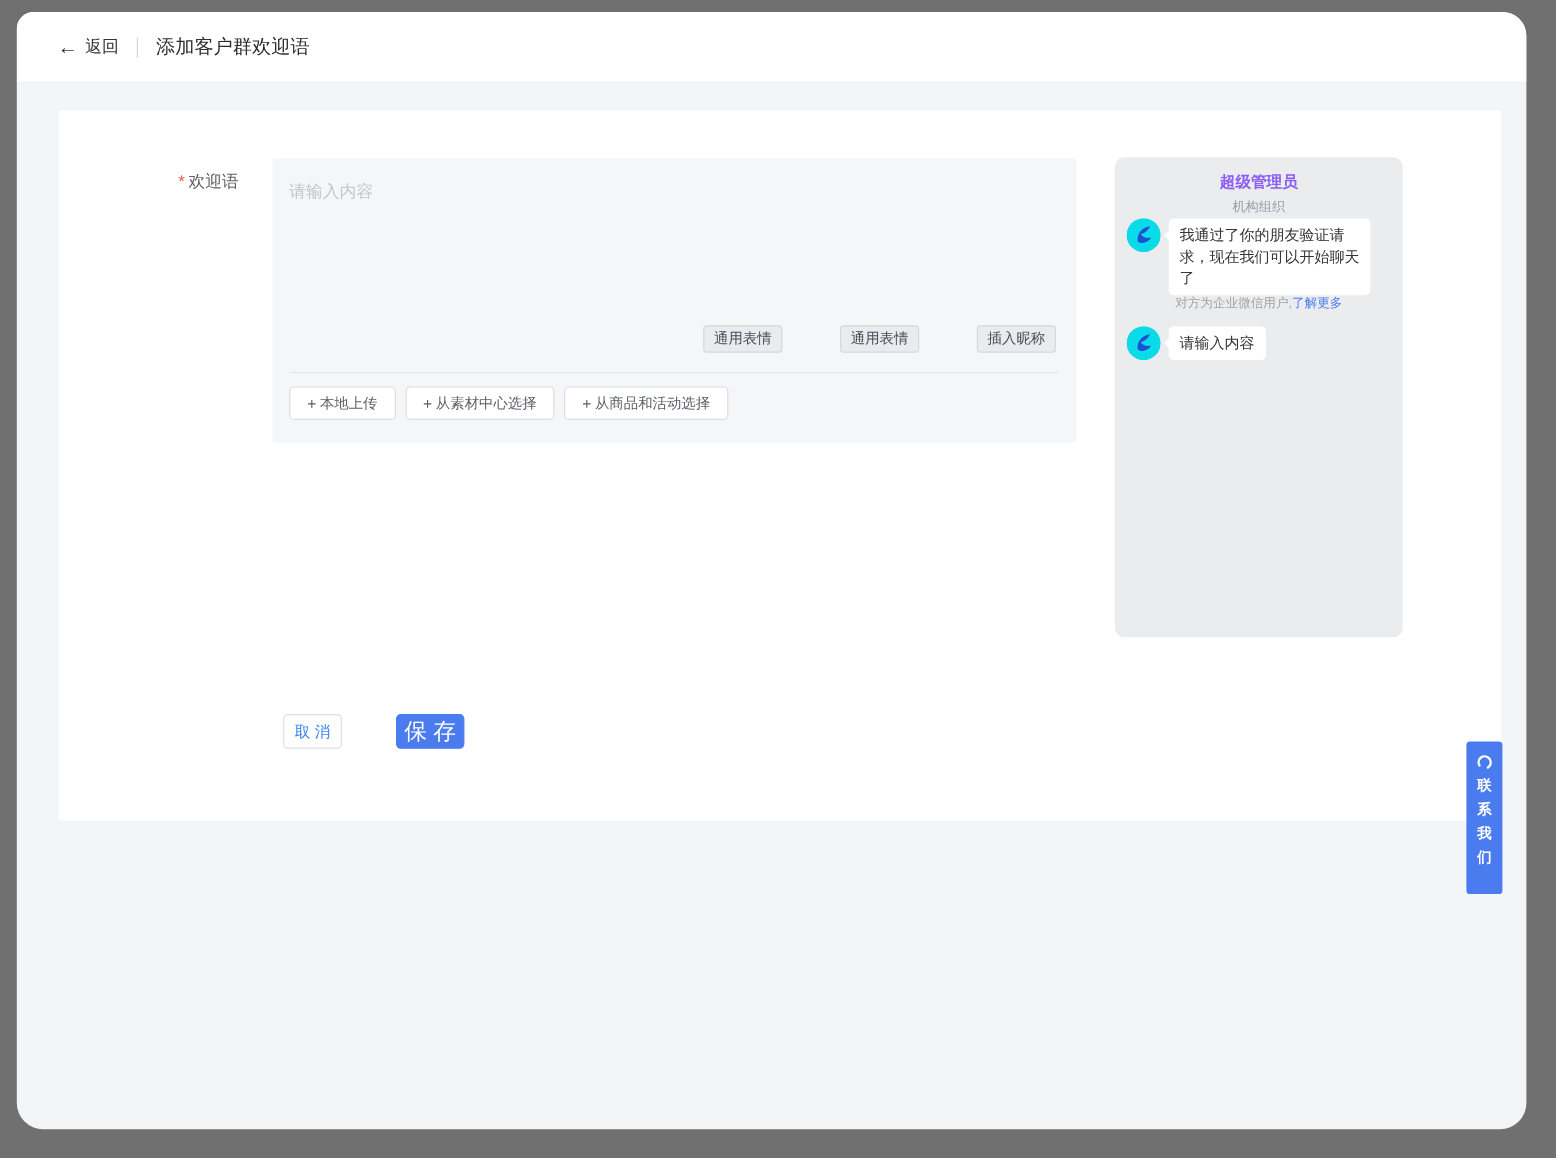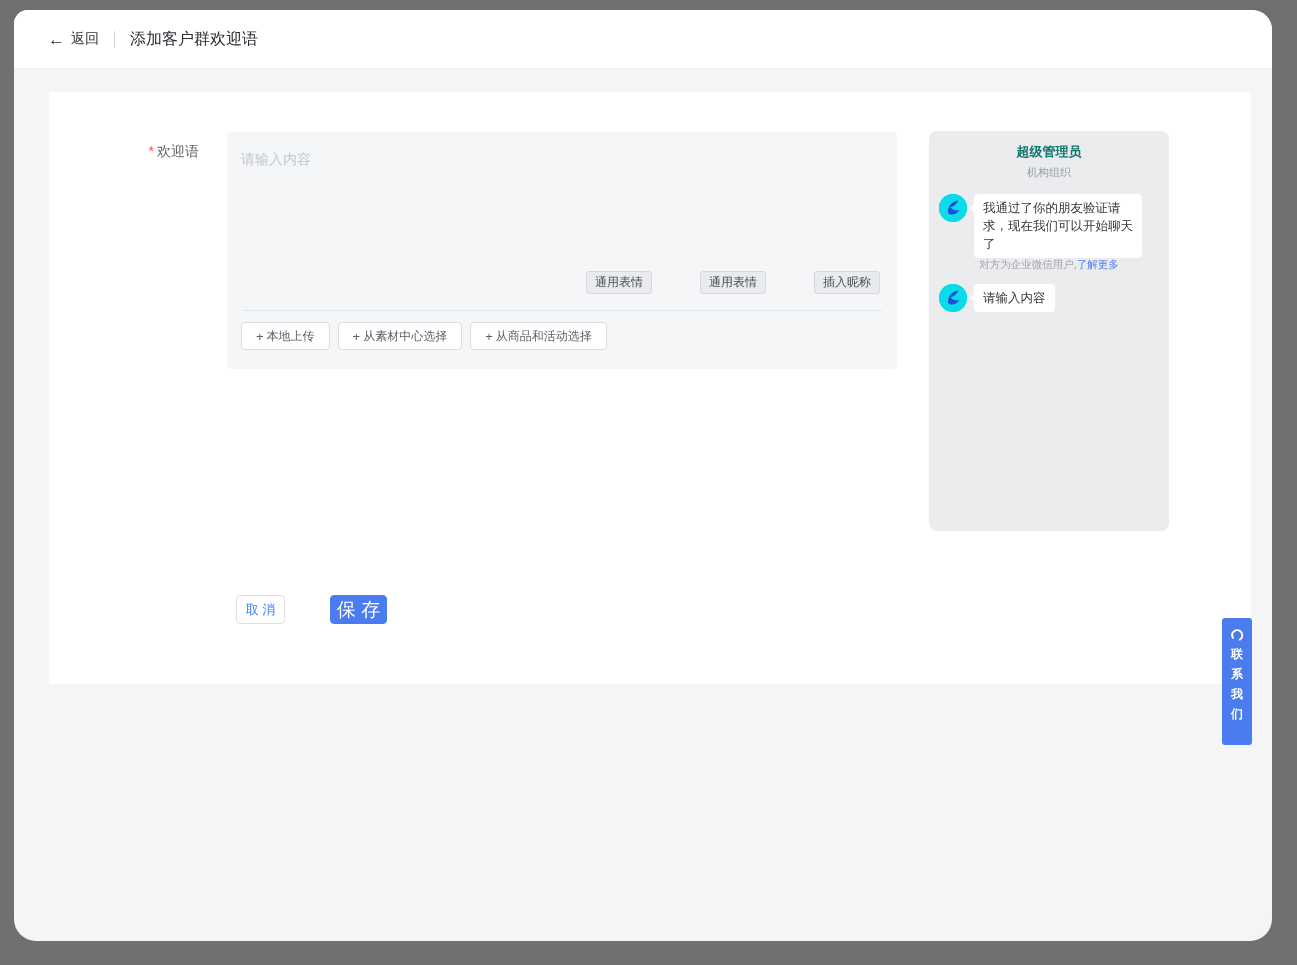--- a/index.html
+++ b/index.html
@@ -81,23 +81,23 @@
     position:absolute; left:281px; top:503px; width:57px; height:29px;
     background:#4a7cf0; border:1px solid #4a7cf0; border-radius:4px;
     font-size:19px; color:#ffffff; cursor:pointer;
     display:flex; align-items:center; justify-content:center; white-space:nowrap;
   }
   
   .panel {
     position:absolute; left:880px; top:39px; width:240px; height:400px;
     background:#ebecee; border-radius:8px; overflow:hidden;
   }
-  .panel .admin { margin-top:12px; text-align:center; font-size:13px; color:#0f766e; font-weight:600; }
+  .panel .admin { margin-top:12px; text-align:center; font-size:13px; color:#8b5cf6; font-weight:600; }
   .panel .org   { margin-top:4px;  text-align:center; font-size:11px; color:#9a9ea5; }
-  .chat-row { display:flex; align-items:flex-start; padding:0 10px; margin-top:14px; }
+  .chat-row { display:flex; align-items:flex-start; padding:0 10px; margin-top:2px; }
   .chat-row.second { margin-top:12px; }
   .avatar {
     width:28px; height:28px; border-radius:50%; background:#0adbe8;
     flex:0 0 28px; display:flex; align-items:center; justify-content:center;
   }
   .bubble {
     position:relative; margin-left:7px; background:#ffffff; border-radius:4px;
     padding:5px 9px; font-size:12.5px; color:#33353a; line-height:18px;
     max-width:168px;
   }

